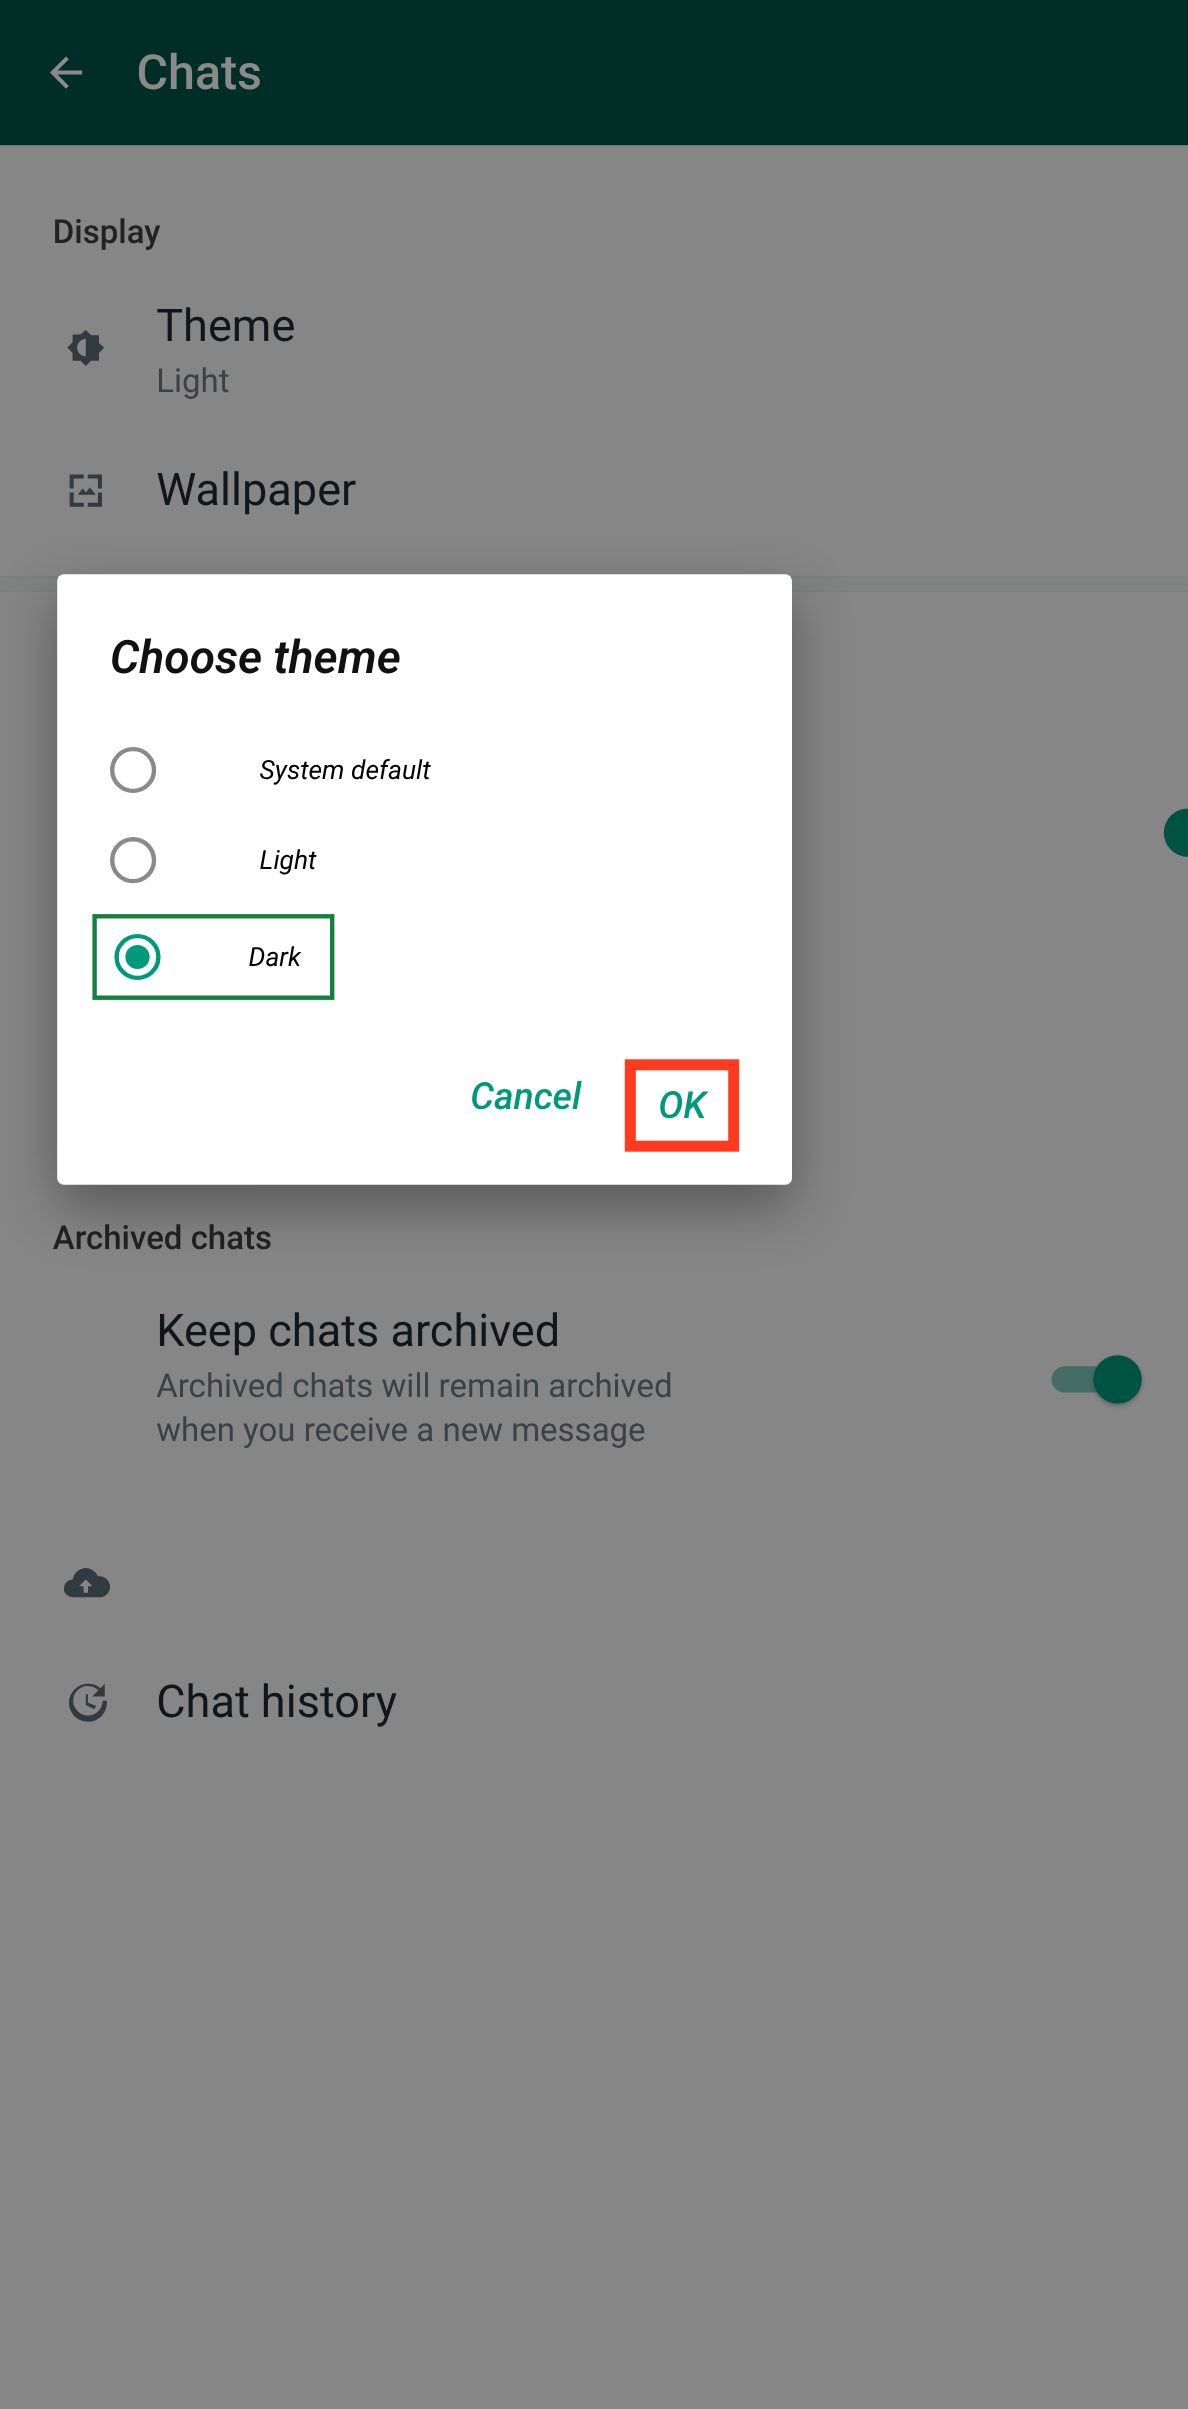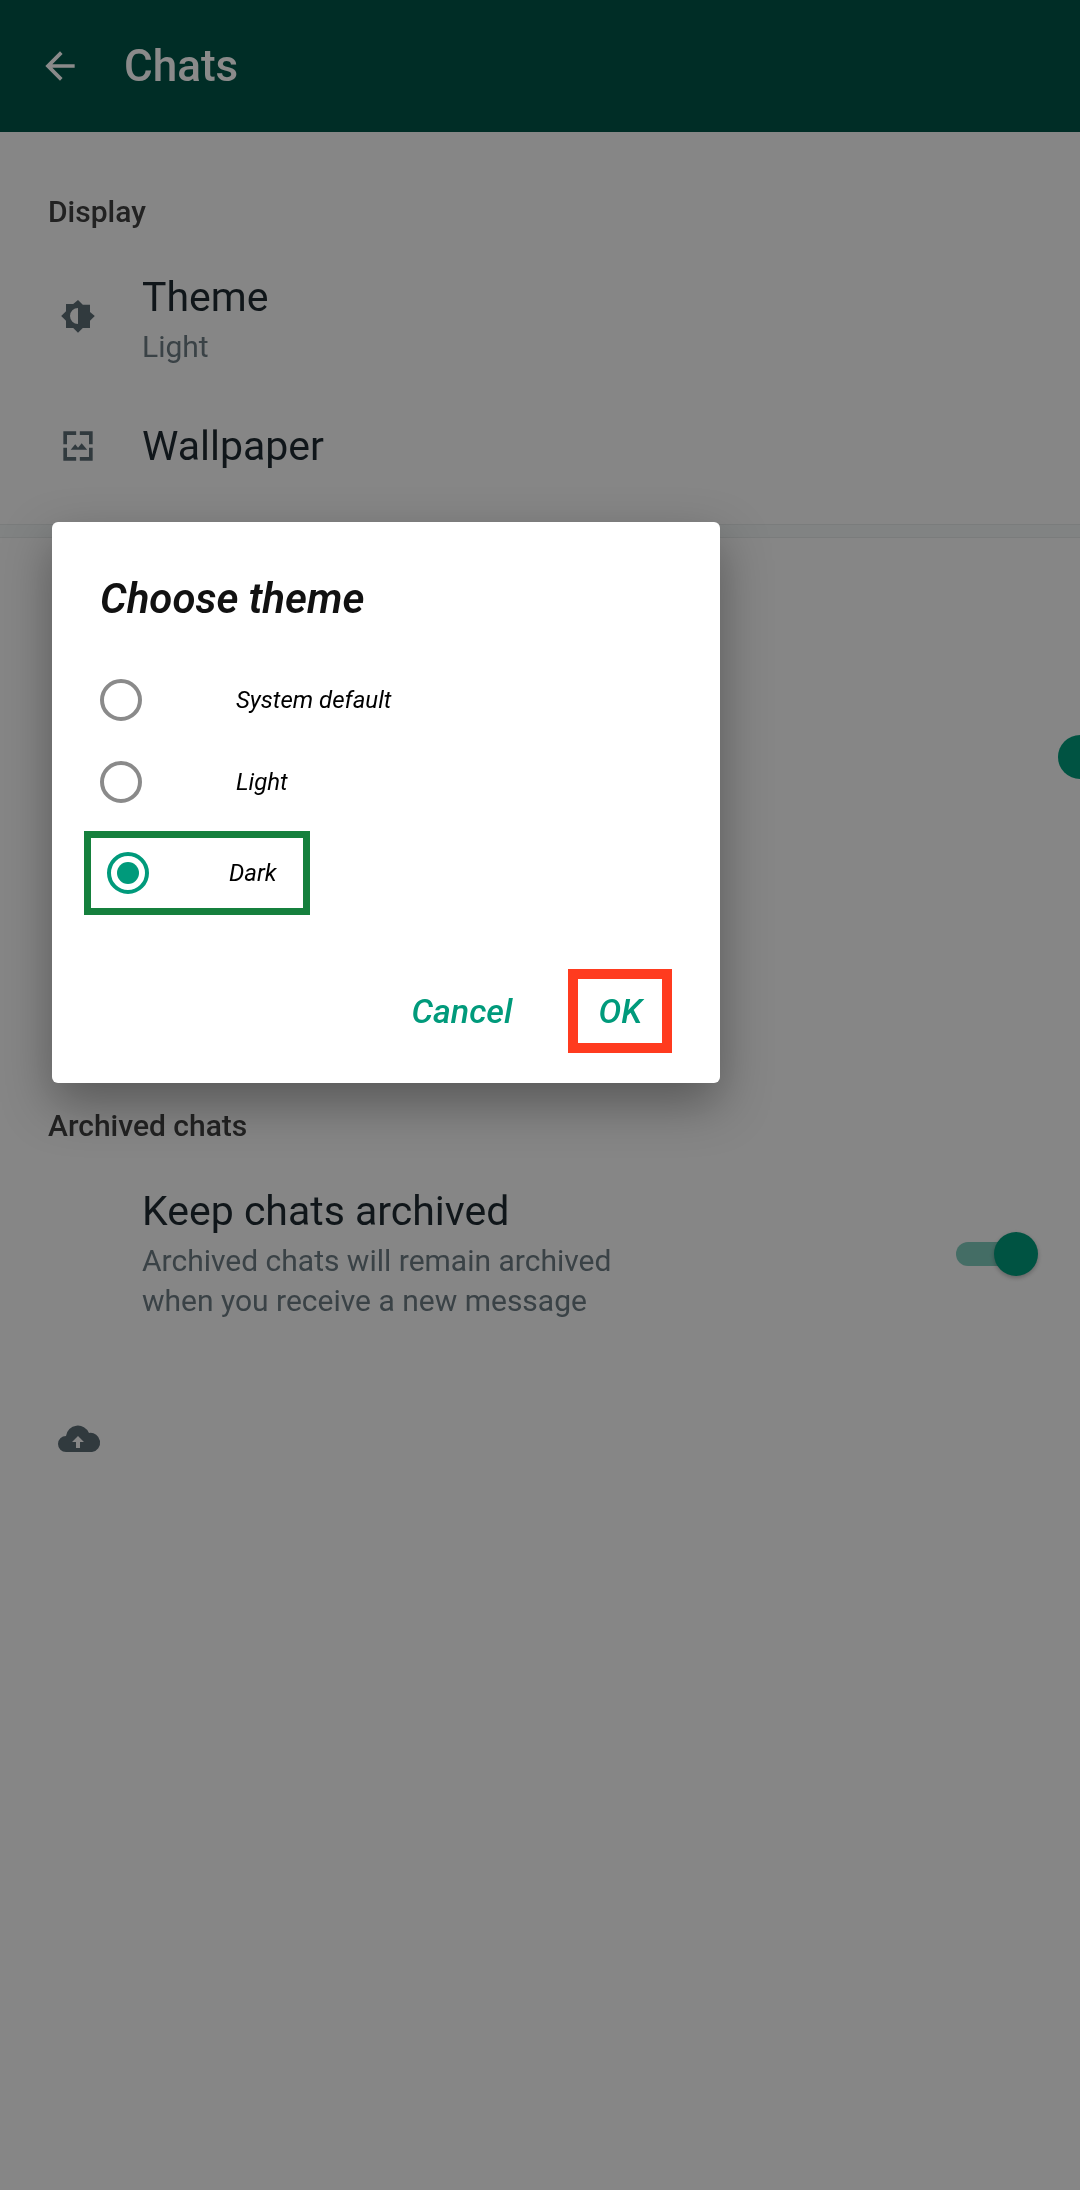--- a/index.html
+++ b/index.html
@@ -30,23 +30,23 @@
   .scrim { position: absolute; inset: 0; background: rgba(0,0,0,0.46); }
 
   
   .dialog { position: absolute; top: 522px; left: 52px; width: 668px; background: #ffffff; border-radius: 6px; box-shadow: 0 20px 50px rgba(0,0,0,.35); padding: 52px 48px 30px 48px; font-style: italic; }
   .dialog h2 { font-size: 42px; font-weight: 600; color: #111; margin-bottom: 36px; }
   .opt { display: flex; align-items: center; padding: 20px 0; }
   .opt .radio { width: 42px; height: 42px; border: 4px solid #8a8a8a; border-radius: 50%; margin-right: 54px; position: relative; flex-shrink: 0; }
   .opt.selected .radio { border-color: #009a7b; }
   .opt.selected .radio::after { content: ""; position: absolute; top: 50%; left: 50%; width: 22px; height: 22px; background: #009a7b; border-radius: 50%; transform: translate(-50%, -50%); }
   .opt .label { font-size: 24px; color: #000000; margin-left: 40px; }
-  .highlight-opt { border: 7px solid #15803d; padding: 14px 26px 14px 16px; margin-left: -16px; display: inline-flex; align-items: center; }
+  .highlight-opt { border: 4px solid #15803d; padding: 14px 26px 14px 16px; margin-left: -16px; display: inline-flex; align-items: center; }
   .highlight-opt .radio { margin-right: 40px; }
-  .actions { display: flex; justify-content: flex-end; gap: 38px; margin-top: 46px; align-items: center; }
+  .actions { display: flex; justify-content: flex-end; gap: 22px; margin-top: 46px; }
   .btn { font-size: 34px; font-weight: 500; color: #009a7b; padding: 14px 18px; }
   .btn.ok-hl { border: 10px solid #ff3b1f; padding: 12px 20px; }
 
   
   .peek-knob { position: absolute; top: 735px; right: 0; width: 22px; height: 44px; background: #009a7b; border-top-left-radius: 22px; border-bottom-left-radius: 22px; }
 </style>
 </head>
 <body>
 
 <div class="appbar">
@@ -107,20 +107,30 @@
   <div style="height:40px"></div>
 
   <div class="item">
     <div class="icon">
       <svg width="48" height="48" viewBox="0 0 24 24">
           <path d="M19 18H6a4 4 0 010-8 6 6 0 0111.5-1.5A4.5 4.5 0 0119 18zm-7-8l-3 3h2v3h2v-3h2l-3-3z"></path>
         </svg>
     </div>
   </div>
 
+  <div class="item">
+    <div class="icon">
+      <svg width="46" height="46" viewBox="0 0 24 24">
+          <path d="M13 3a9 9 0 100 18 9 9 0 008.95-10H20a7 7 0 11-2.05-4.95L15 9h6V3l-2.05 2.05A8.96 8.96 0 0013 3zm-1 5v5l4 2 .9-1.6L13 12V8h-1z"></path>
+        </svg>
+    </div>
+    <div class="texts">
+      <div class="title">Chat history</div>
+    </div>
+  </div>
 </div>
 
 <div class="peek-knob"></div>
 
 <div class="scrim"></div>
 
 <div class="dialog">
   <h2>Choose theme</h2>
 
   <div class="opt">

